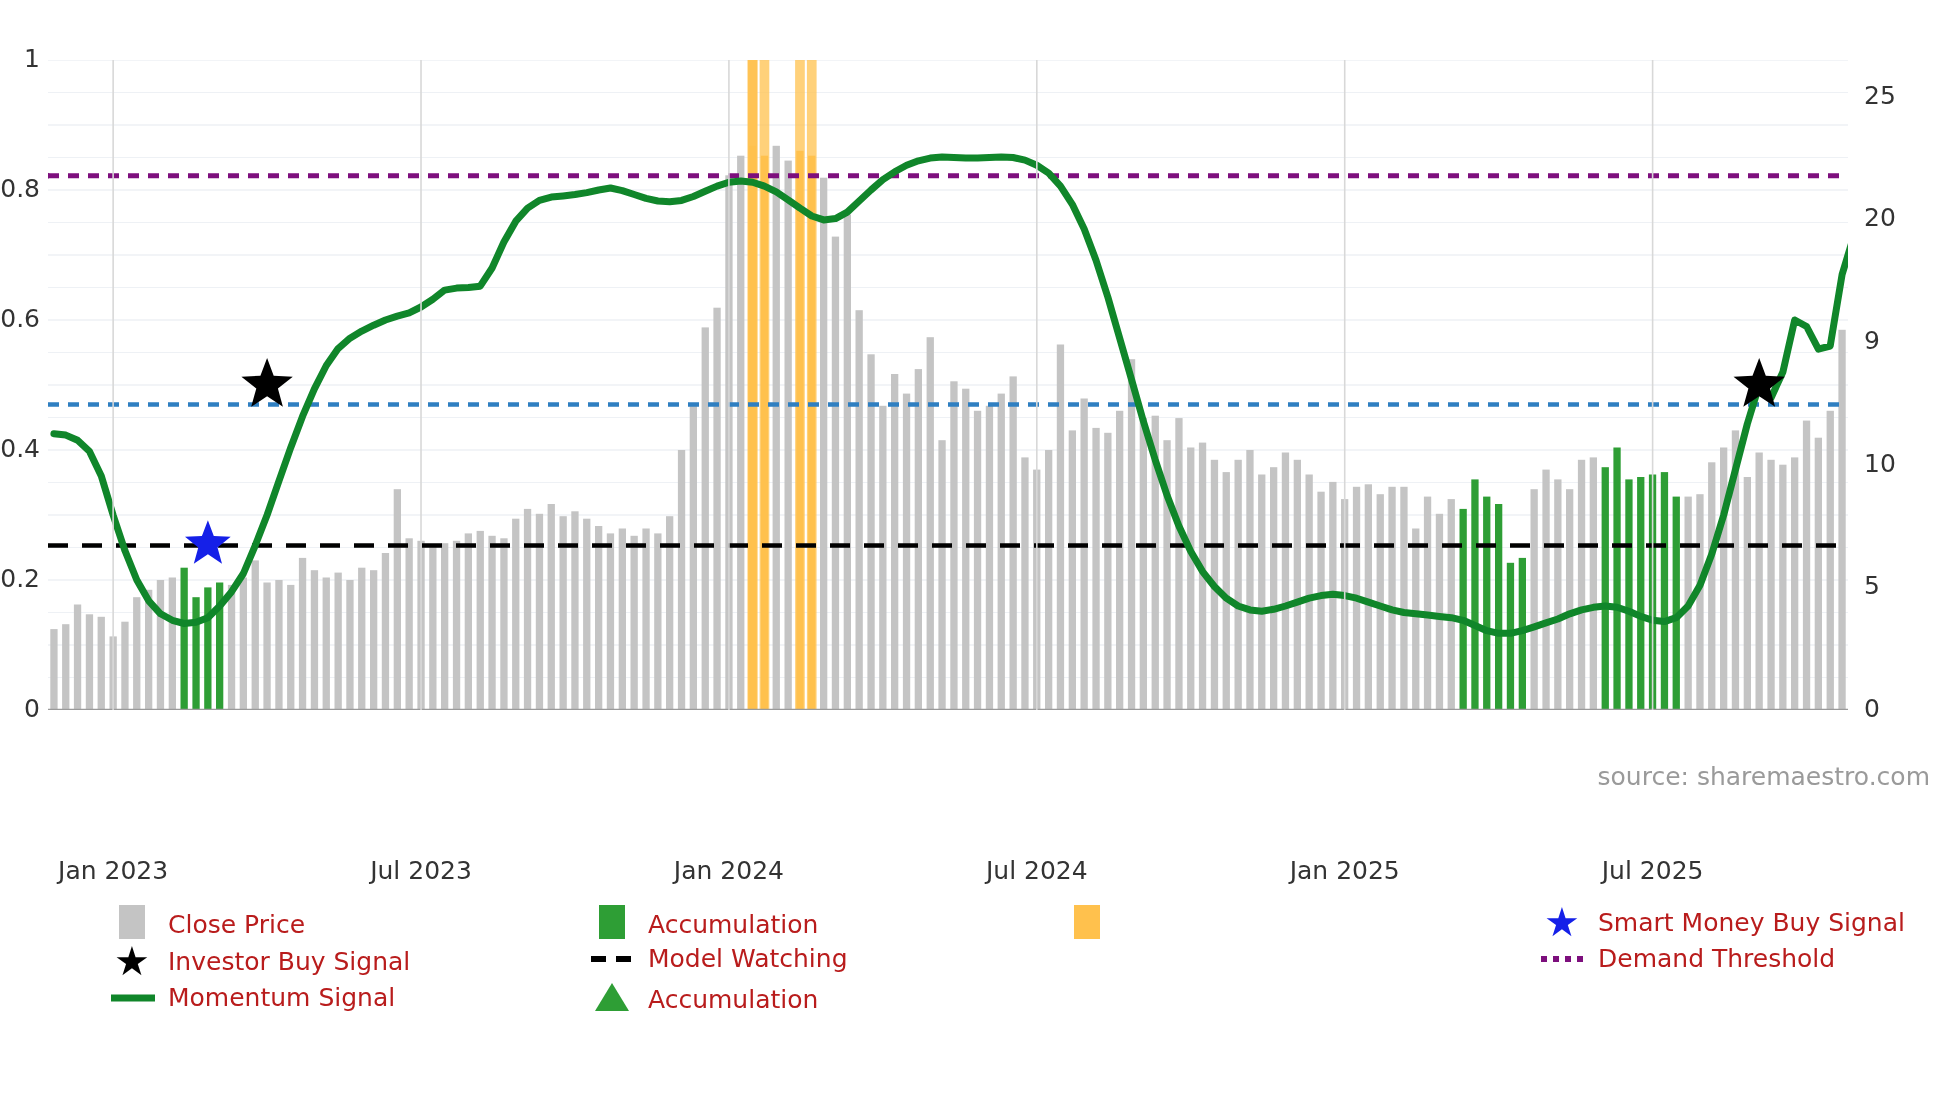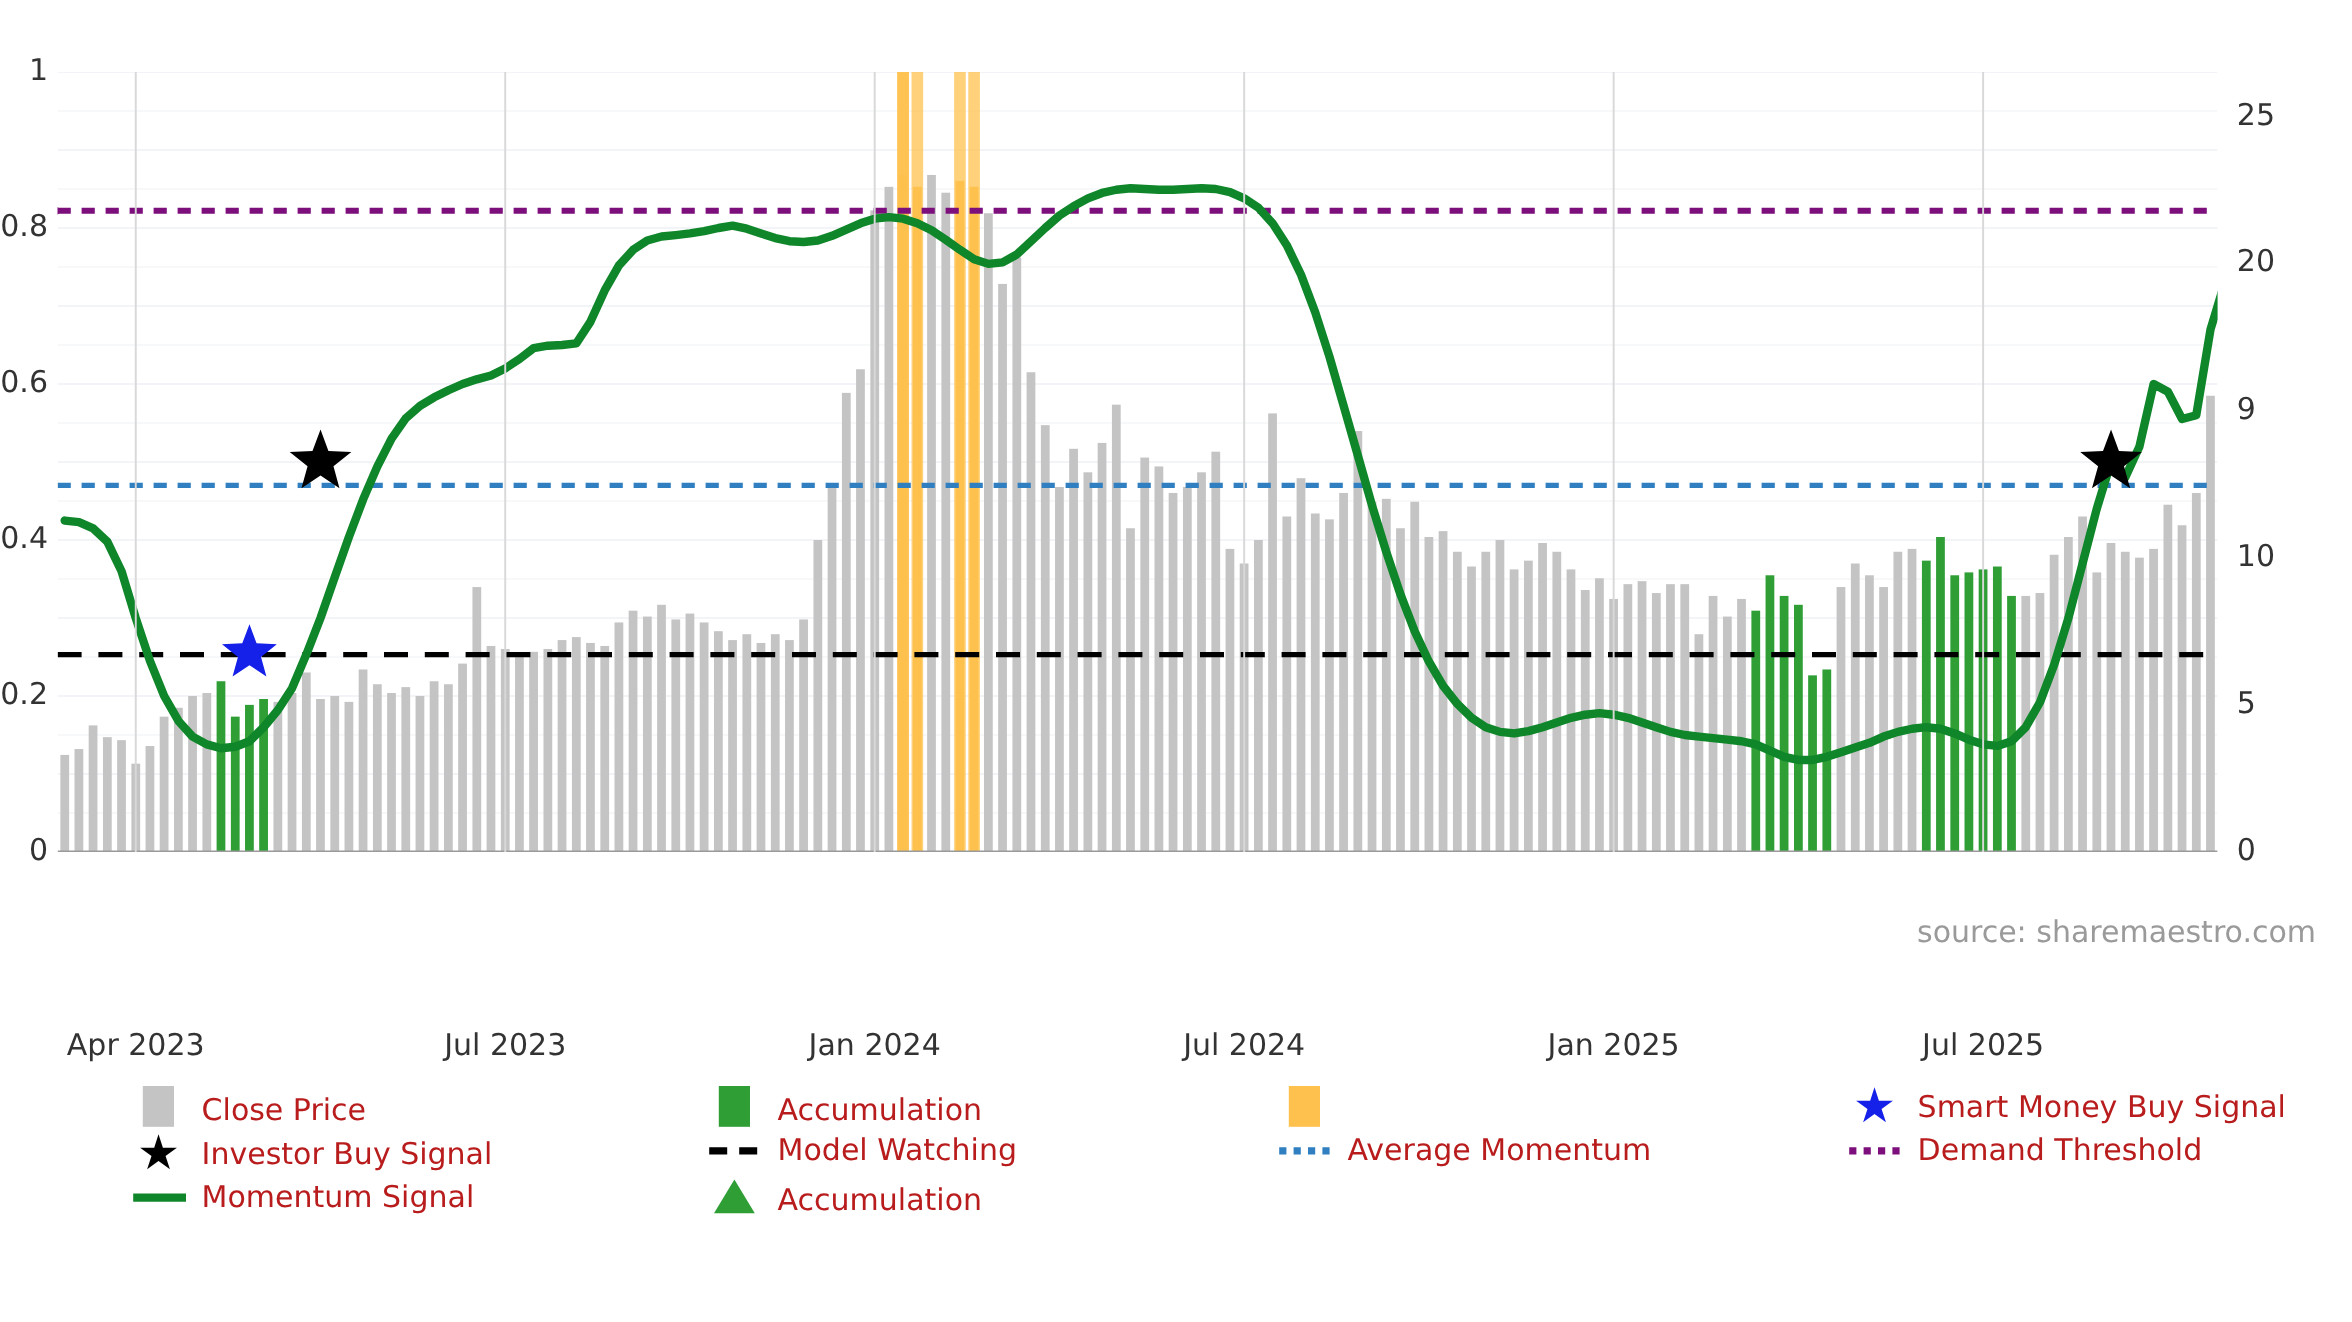--- a/index.html
+++ b/index.html
@@ -33,21 +33,21 @@
   <div id="ytr">
       <div class="axis-label ytick-right" style="left: 1864px; top: 694px;">0</div>
       <div class="axis-label ytick-right" style="left: 1864px; top: 571.358px;">5</div>
       <div class="axis-label ytick-right" style="left: 1864px; top: 448.717px;">10</div>
       <div class="axis-label ytick-right" style="left: 1864px; top: 326.075px;">9</div>
       <div class="axis-label ytick-right" style="left: 1864px; top: 203.434px;">20</div>
       <div class="axis-label ytick-right" style="left: 1864px; top: 80.7925px;">25</div>
     </div>
 
   <div id="xt">
-      <div class="xtick" style="left: 55.1316px; top: 856px; width: 116px; text-align: center;">Apr 2023</div>
+      <div class="xtick" style="left: 55.1316px; top: 856px; width: 116px; text-align: center;">Jan 2023</div>
       <div class="xtick" style="left: 363.026px; top: 856px; width: 116px; text-align: center;">Jul 2023</div>
       <div class="xtick" style="left: 670.921px; top: 856px; width: 116px; text-align: center;">Jan 2024</div>
       <div class="xtick" style="left: 978.816px; top: 856px; width: 116px; text-align: center;">Jul 2024</div>
       <div class="xtick" style="left: 1286.71px; top: 856px; width: 116px; text-align: center;">Jan 2025</div>
       <div class="xtick" style="left: 1594.61px; top: 856px; width: 116px; text-align: center;">Jul 2025</div>
     </div>
 
   <div class="plot">
     <svg id="chart-svg" width="1800" height="650">
         <line x1="0" y1="650.0" x2="1800" y2="650.0" stroke="#eef1f5" stroke-width="1.4"></line>
@@ -295,28 +295,20 @@
         <span class="lg-txt">Investor Buy Signal</span>
       </div>
       <div class="lg-item" style="left: 590px; top: 39px;">
         <span style="display: inline-block; width: 44px; text-align: center;">
           <svg width="46" height="14">
             <line x1="1" y1="7" x2="45" y2="7" stroke="#000000" stroke-width="6" stroke-dasharray="15,10"></line>
           </svg>
         </span>
         <span class="lg-txt">Model Watching</span>
       </div>
-      <div class="lg-item" style="left: 1065px; top: 39px;">
-        <span style="display: inline-block; width: 44px; text-align: center;">
-          <svg width="46" height="14">
-            <line x1="1" y1="7" x2="45" y2="7" stroke="#2f7fc1" stroke-width="6" stroke-dasharray="6,6"></line>
-          </svg>
-        </span>
-        <span class="lg-txt">Average Momentum</span>
-      </div>
       <div class="lg-item" style="left: 1540px; top: 39px;">
         <span style="display: inline-block; width: 44px; text-align: center;">
           <svg width="46" height="14">
             <line x1="1" y1="7" x2="45" y2="7" stroke="#7d0f7d" stroke-width="6" stroke-dasharray="6,6"></line>
           </svg>
         </span>
         <span class="lg-txt">Demand Threshold</span>
       </div>
       <div class="lg-item" style="left: 110px; top: 78px;">
         <span style="display: inline-block; width: 44px; text-align: center;">

